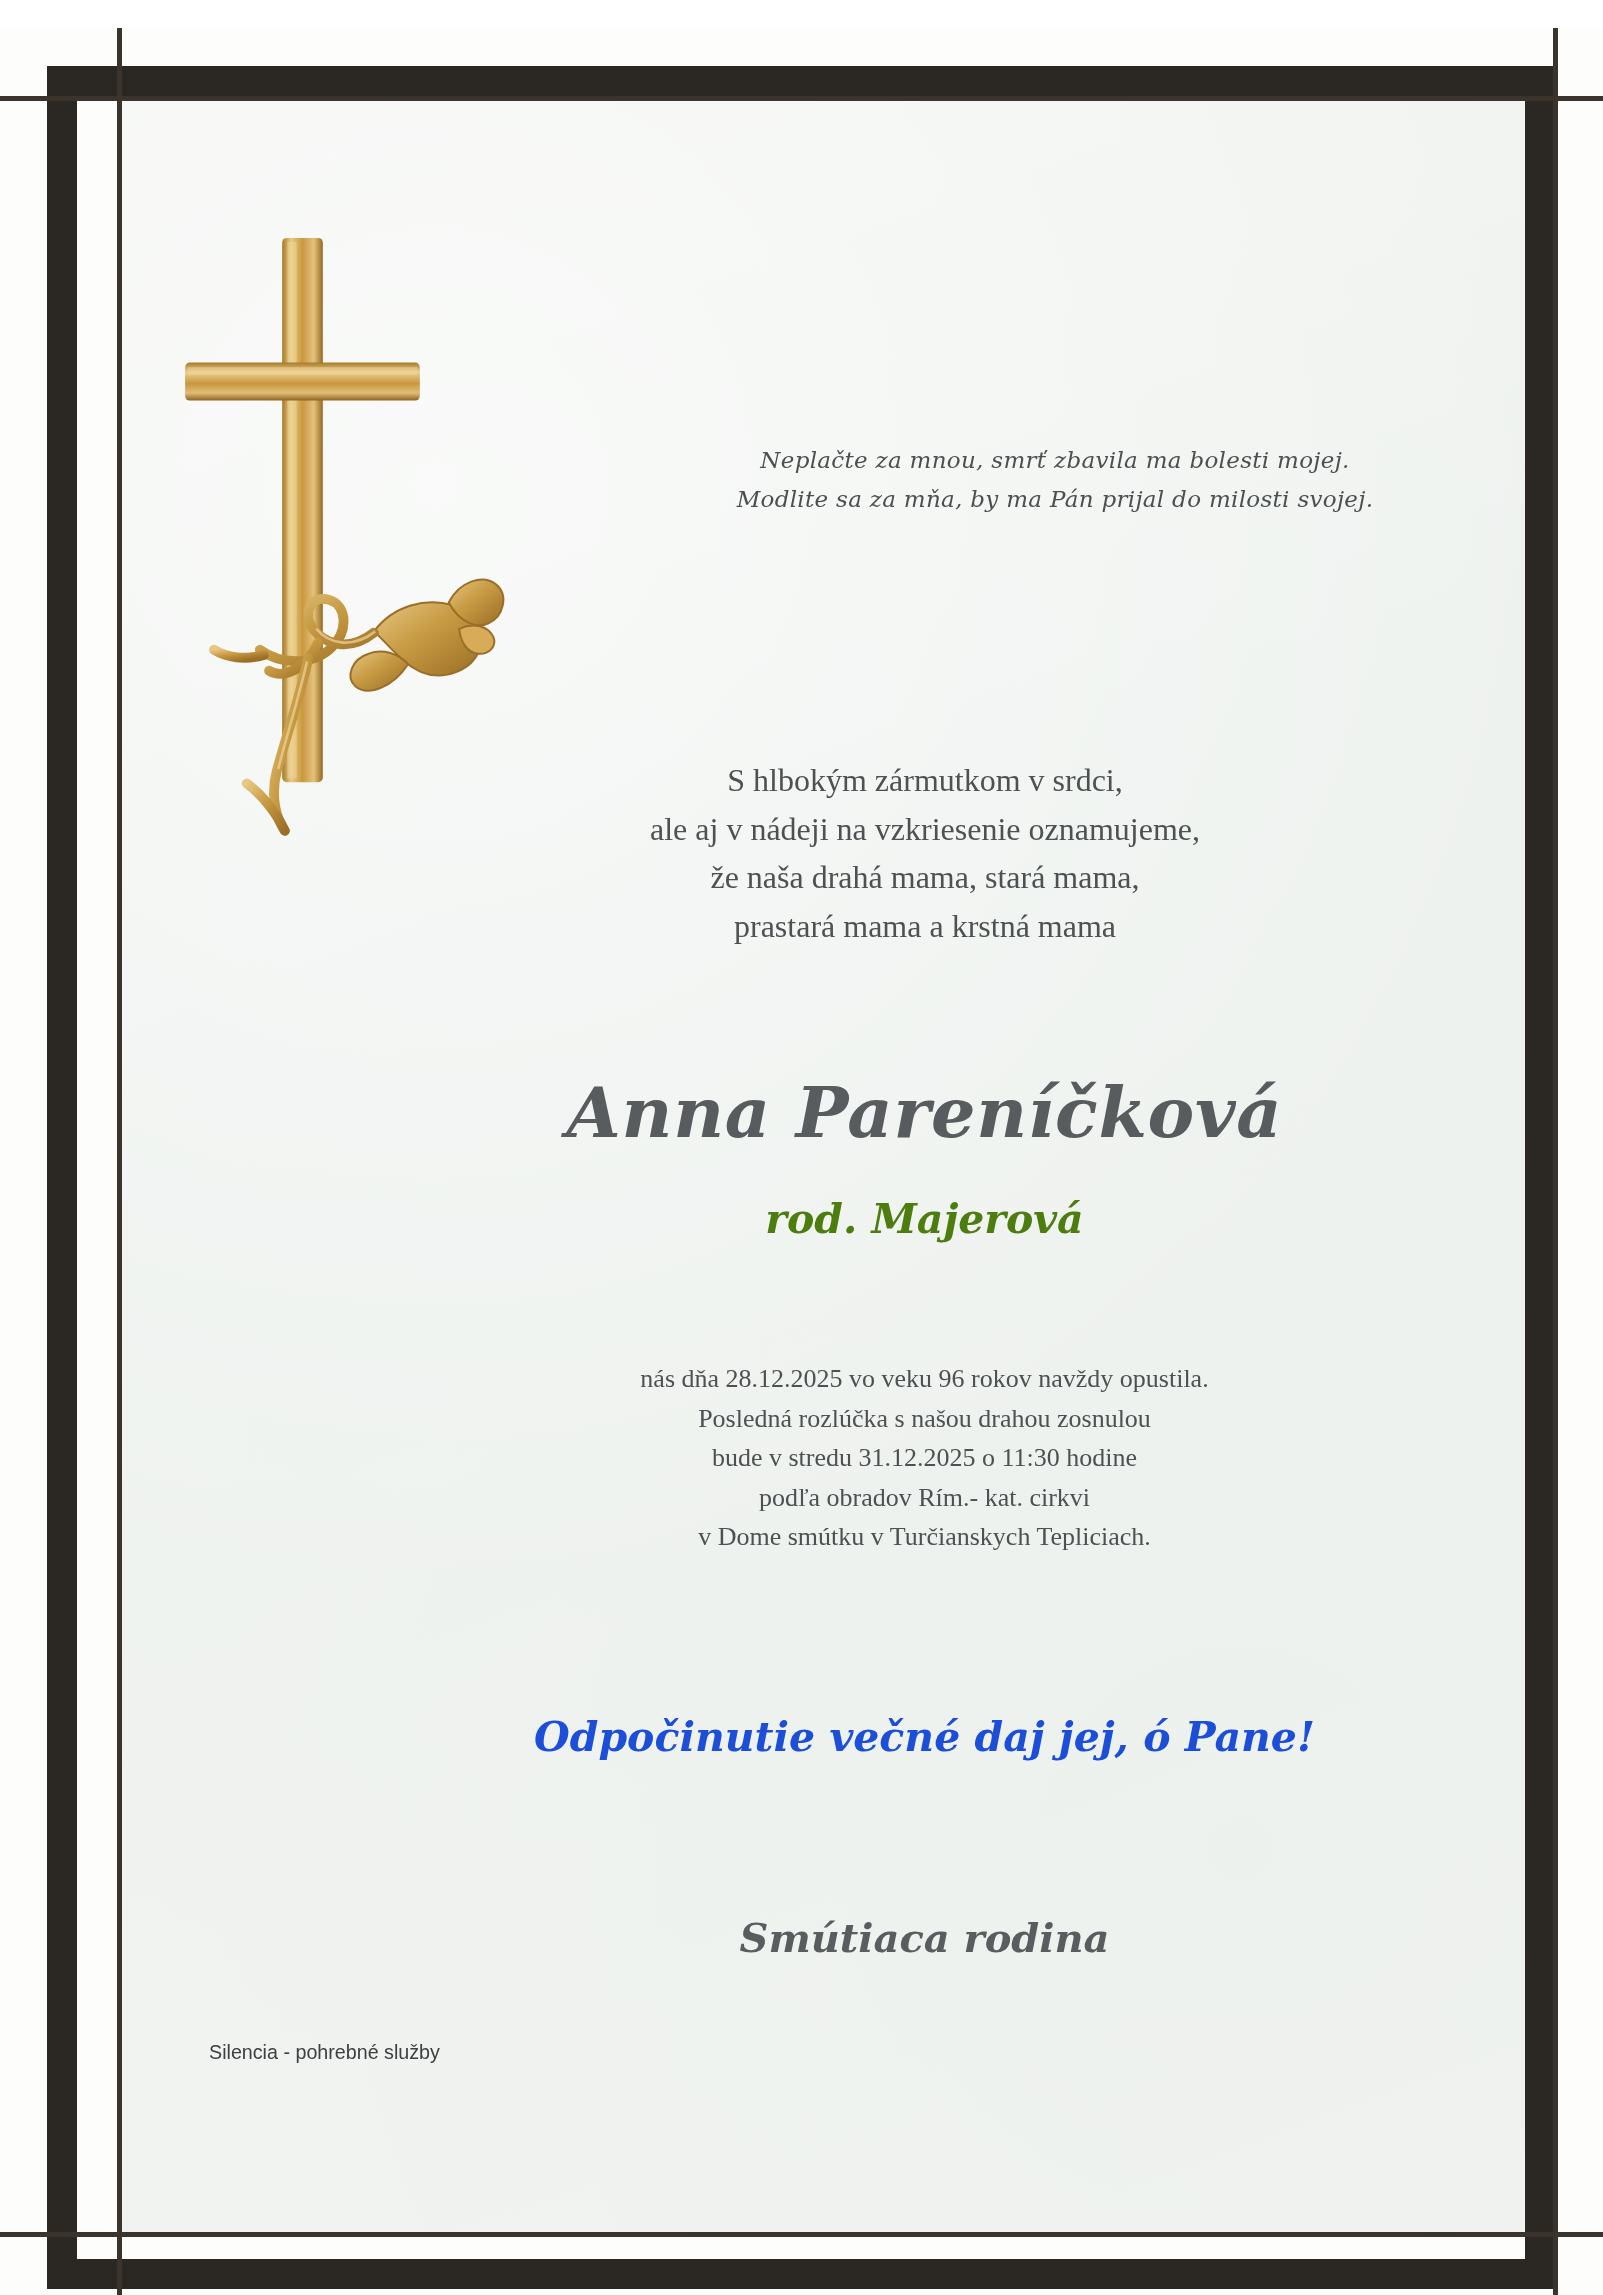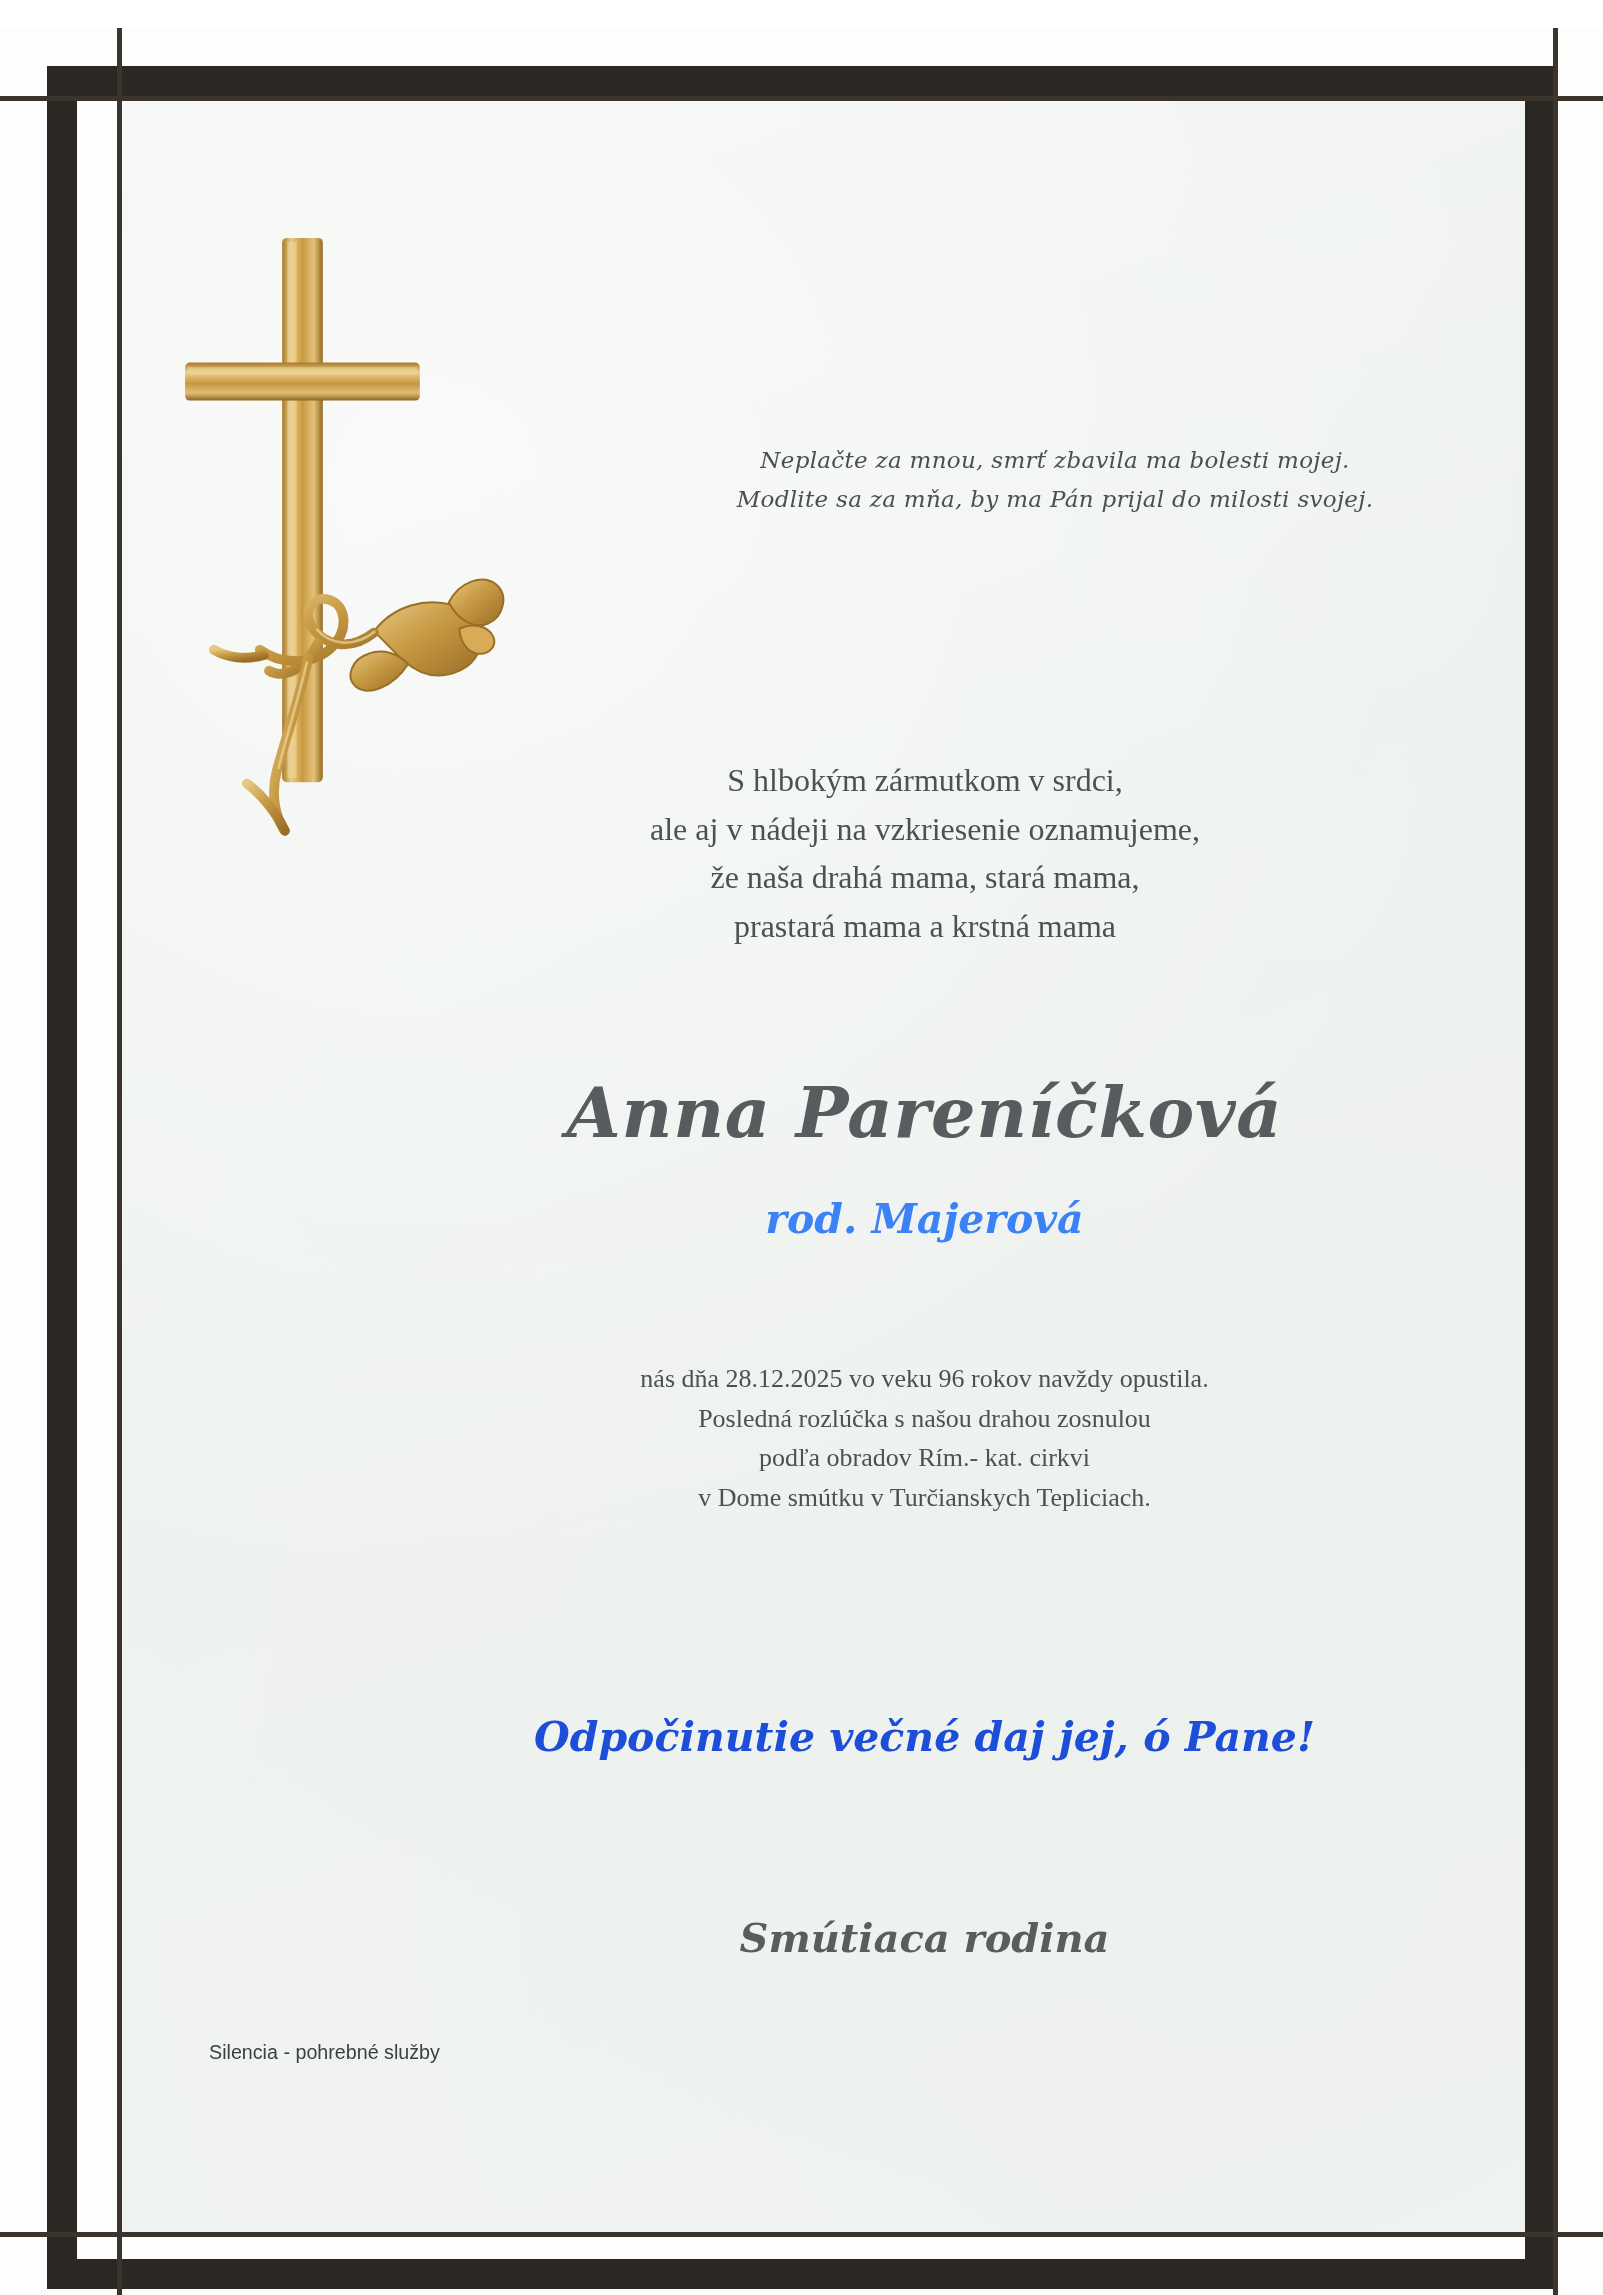--- a/index.html
+++ b/index.html
@@ -104,21 +104,21 @@
   .maiden {
     position: absolute;
     left: 354px;
     top: 1167px;
     width: 1141px;
     text-align: center;
     font-family: "DejaVu Serif", serif;
     font-style: italic;
     font-weight: bold;
     font-size: 41px;
-    color: #3b82f6;
+    color: #4d7c0f;
   }
   .details {
     position: absolute;
     left: 308px;
     top: 1331px;
     width: 1233px;
     text-align: center;
     font-size: 26px;
     line-height: 1.52;
     color: #4e5153;
@@ -247,20 +247,21 @@
     <span class="line">že naša drahá mama, stará mama,</span>
     <span class="line">prastará mama a krstná mama</span>
   </div>
 
   <div class="name">Anna Pareníčková</div>
   <div class="maiden">rod. Majerová</div>
 
   <div class="details">
     <span class="line">nás dňa 28.12.2025 vo veku 96 rokov navždy opustila.</span>
     <span class="line">Posledná rozlúčka s našou drahou zosnulou</span>
+    <span class="line">bude v stredu 31.12.2025 o 11:30 hodine</span>
     <span class="line">podľa obradov Rím.- kat. cirkvi</span>
     <span class="line">v Dome smútku v Turčianskych Tepliciach.</span>
   </div>
 
   <div class="closing">Odpočinutie večné daj jej, ó Pane!</div>
 
   <div class="signature">Smútiaca rodina</div>
 
   <div class="footer">Silencia - pohrebné služby</div>
 

